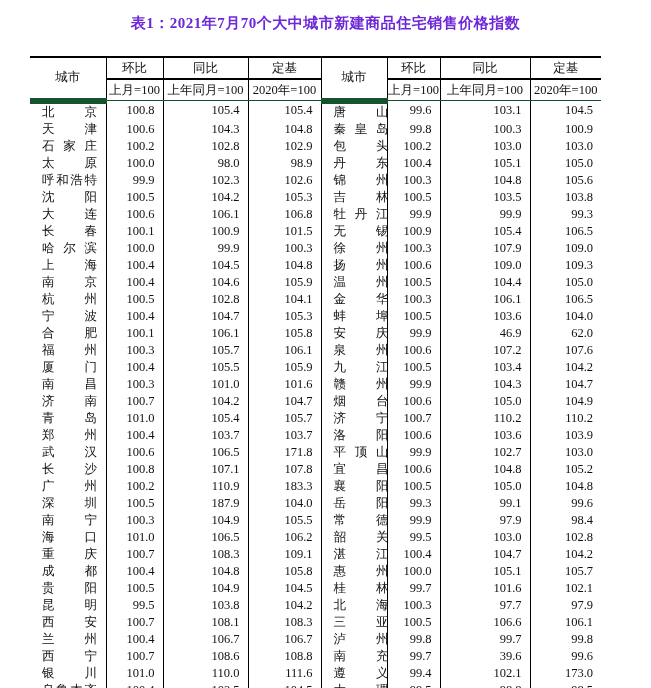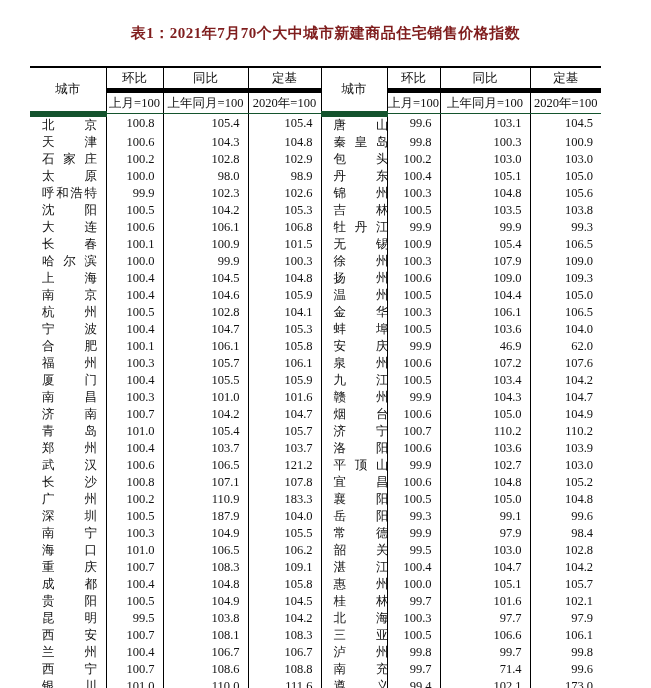--- a/index.html
+++ b/index.html
@@ -5,26 +5,26 @@
   html,body{
     margin:0;padding:0;
     width:651px;height:688px;
     background:#ffffff;
   }
   body{
     font-family:"Liberation Serif","DejaVu Serif",serif;
     color:#111111;
   }
   .page-title{
-    padding-top:23px;
+    padding-top:13px;
     text-align:center;
     font-size:15px;
     line-height:21px;
     font-weight:bold;
-    color:#7f1d1d;
+    color:#6d28d9;
     letter-spacing:0.5px;
   }
   table.price-table{
     margin:22px 0 0 30px;
     width:571px;
     border-collapse:collapse;
     table-layout:fixed;
     border-top:2.5px solid #000;
     border-bottom:3px solid #000;
   }
@@ -36,21 +36,21 @@
     white-space:nowrap;
     overflow:hidden;
   }
   .price-table thead th{
     text-align:center;
     height:20px;
   }
   
   .vline{border-right:1px solid #000;}
   
-  thead tr.h1 th.sub-divided{border-bottom:5px solid #000000;text-align:center;}
+  thead tr.h1 th.sub-divided{border-bottom:2px solid #000000;text-align:center;}
   
   thead tr.h2 th{border-bottom:1px solid #14532d;}
   thead th.city-head{border-bottom:6px solid #14532d;}
   tbody td{height:16.34px;}
   td.num{text-align:right;padding-right:8px;}
   td.city{padding-left:12px;}
   .city-name{
     display:inline-block;
     width:55px;
     text-align:justify;
@@ -292,21 +292,21 @@
         <td class="num vline">103.7</td>
         <td class="city vline"><span class="city-name">洛阳</span></td>
         <td class="num vline">100.6</td>
         <td class="num vline">103.6</td>
         <td class="num">103.9</td>
       </tr>
       <tr>
         <td class="city vline"><span class="city-name">武汉</span></td>
         <td class="num vline">100.6</td>
         <td class="num vline">106.5</td>
-        <td class="num vline">121.2</td>
+        <td class="num vline">171.8</td>
         <td class="city vline"><span class="city-name">平顶山</span></td>
         <td class="num vline">99.9</td>
         <td class="num vline">102.7</td>
         <td class="num">103.0</td>
       </tr>
       <tr>
         <td class="city vline"><span class="city-name">长沙</span></td>
         <td class="num vline">100.8</td>
         <td class="num vline">107.1</td>
         <td class="num vline">107.8</td>
@@ -415,21 +415,21 @@
         <td class="num vline">99.7</td>
         <td class="num">99.8</td>
       </tr>
       <tr>
         <td class="city vline"><span class="city-name">西宁</span></td>
         <td class="num vline">100.7</td>
         <td class="num vline">108.6</td>
         <td class="num vline">108.8</td>
         <td class="city vline"><span class="city-name">南充</span></td>
         <td class="num vline">99.7</td>
-        <td class="num vline">71.4</td>
+        <td class="num vline">39.6</td>
         <td class="num">99.6</td>
       </tr>
       <tr>
         <td class="city vline"><span class="city-name">银川</span></td>
         <td class="num vline">101.0</td>
         <td class="num vline">110.0</td>
         <td class="num vline">111.6</td>
         <td class="city vline"><span class="city-name">遵义</span></td>
         <td class="num vline">99.4</td>
         <td class="num vline">102.1</td>

